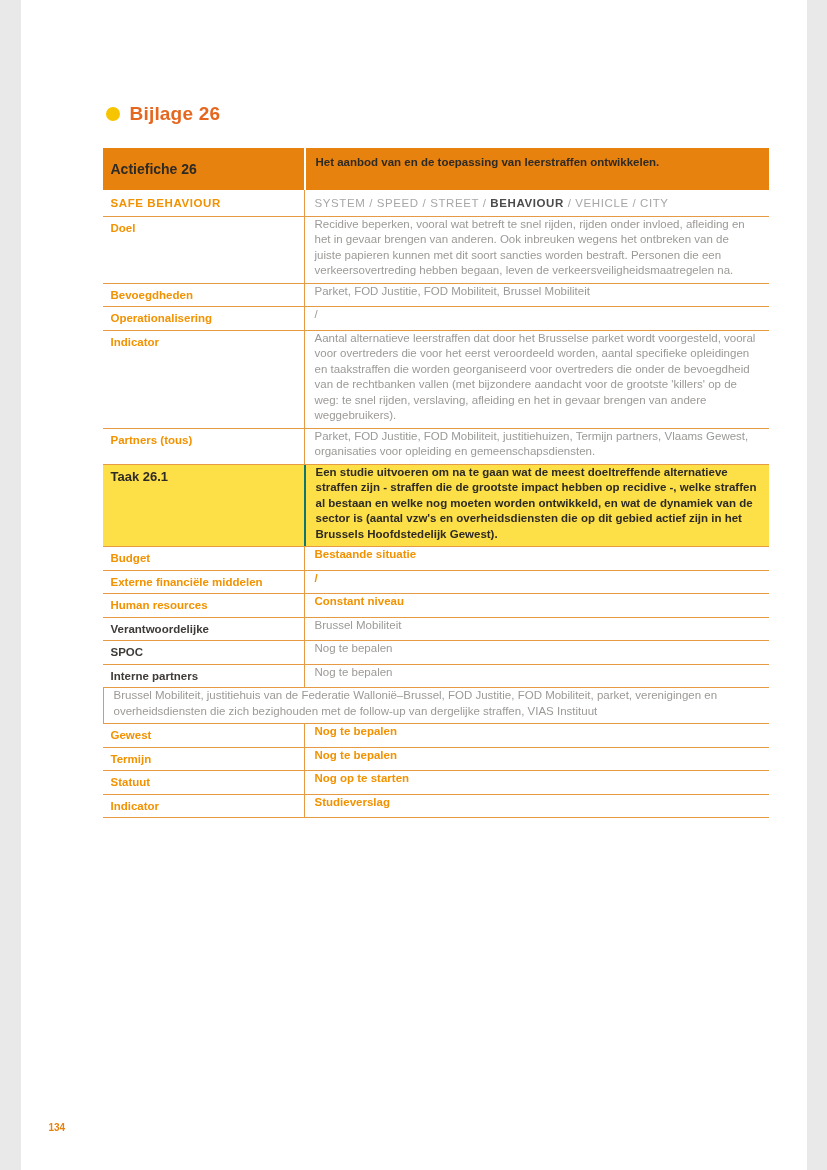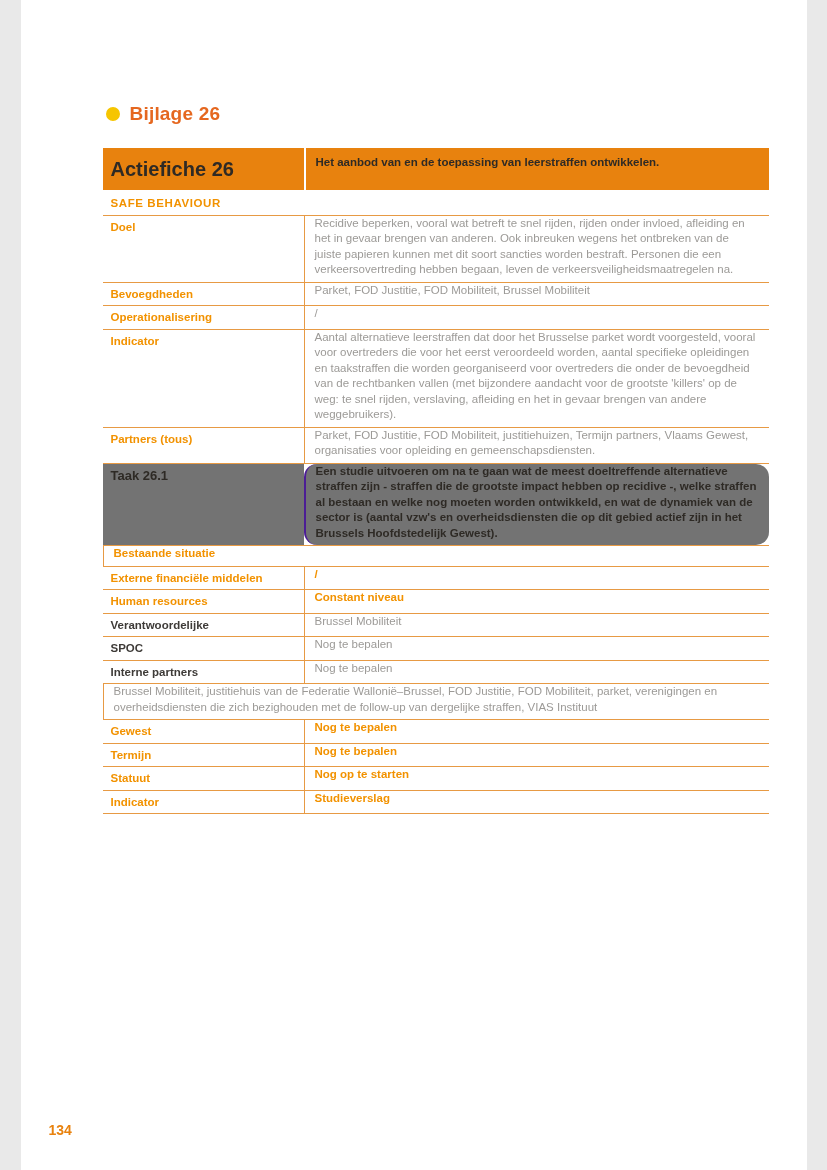--- a/index.html
+++ b/index.html
@@ -70,21 +70,21 @@
   
   .header-row { border-bottom: none; min-height: 42px; }
   .header-row .label-cell,
   .header-row .value-cell { background: #E8820E; }
   .header-row .label-cell {
     display: flex;
     align-items: center;
     padding-left: 8px;
   }
   .header-row .label-cell .hdr-label {
-    font-size: 20px;
+    font-size: 14px;
     font-weight: 700;
     color: #2E2A25;
   }
   .header-row .value-cell {
     border-left: 2px solid #ffffff;
     padding-top: 7px;
     font-weight: 700;
     color: #2E2A25;
   }
 
@@ -100,38 +100,38 @@
     letter-spacing: 0.6px;
     white-space: pre-wrap;
   }
   .categories-row .cat-active {
     color: #4B4B49;
     font-weight: 700;
   }
 
   
   .highlight-row .label-cell,
-  .highlight-row .value-cell { background: #737373; }
-  .highlight-row .value-cell { border-left: 2px solid #4c1d95; border-radius: 13px; }
+  .highlight-row .value-cell { background: #fde047; }
+  .highlight-row .value-cell { border-left: 2px solid #0f766e; }
   .highlight-row .label-text {
     color: #2E2A25;
     font-size: 13px;
     font-weight: 700;
   }
   .highlight-row .value-text {
     color: #2E2A25;
     font-weight: 700;
   }
 
   
   .page-number {
     position: absolute;
     top: 1122px;
     left: 28px;
-    font-size: 14px;
+    font-size: 10px;
     font-weight: 700;
     color: #E8820E;
   }
 </style>
 </head>
 <body>
 
 <div class="page">
 
   <div class="title-row">
@@ -147,20 +147,21 @@
       </div>
       <div class="value-cell">
         <span>Het aanbod van en de toepassing van leerstraffen ontwikkelen.</span>
       </div>
     </div>
 
     <div class="row categories-row">
       <div class="label-cell label-orange">
         <span class="label-text">SAFE BEHAVIOUR</span>
       </div>
+      <div class="value-cell"><span>SYSTEM / SPEED / STREET / </span><span class="cat-active">BEHAVIOUR</span><span> / VEHICLE / CITY</span></div>
     </div>
 
     <div id="rows-container">
   <div class="row">
     <div class="label-cell label-orange">
       <span class="label-text">Doel</span>
     </div>
     <div class="value-cell value-gray">
       <span class="value-text">Recidive beperken, vooral wat betreft te snel rijden, rijden onder invloed, afleiding en het in gevaar brengen van anderen. Ook inbreuken wegens het ontbreken van de juiste papieren kunnen met dit soort sancties worden bestraft. Personen die een verkeersovertreding hebben begaan, leven de verkeersveiligheidsmaatregelen na.</span>
     </div>
@@ -205,20 +206,23 @@
   <div class="row highlight-row">
     <div class="label-cell">
       <span class="label-text">Taak 26.1</span>
     </div>
     <div class="value-cell">
       <span class="value-text">Een studie uitvoeren om na te gaan wat de meest doeltreffende alternatieve straffen zijn - straffen die de grootste impact hebben op recidive -, welke straffen al bestaan en welke nog moeten worden ontwikkeld, en wat de dynamiek van de sector is (aantal vzw's en overheidsdiensten die op dit gebied actief zijn in het Brussels Hoofdstedelijk Gewest).</span>
     </div>
   </div>
 
   <div class="row">
+    <div class="label-cell label-orange">
+      <span class="label-text">Budget</span>
+    </div>
     <div class="value-cell value-orange">
       <span class="value-text">Bestaande situatie</span>
     </div>
   </div>
 
   <div class="row">
     <div class="label-cell label-orange">
       <span class="label-text">Externe financiële middelen</span>
     </div>
     <div class="value-cell value-orange">

